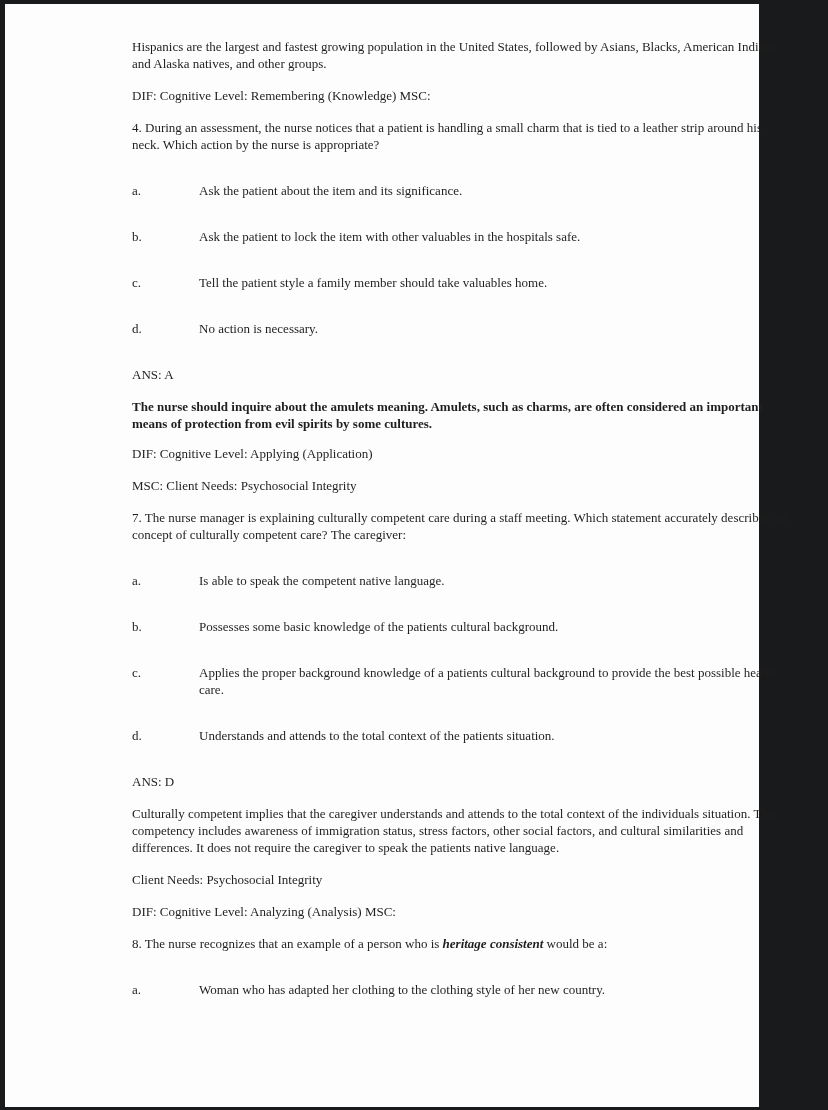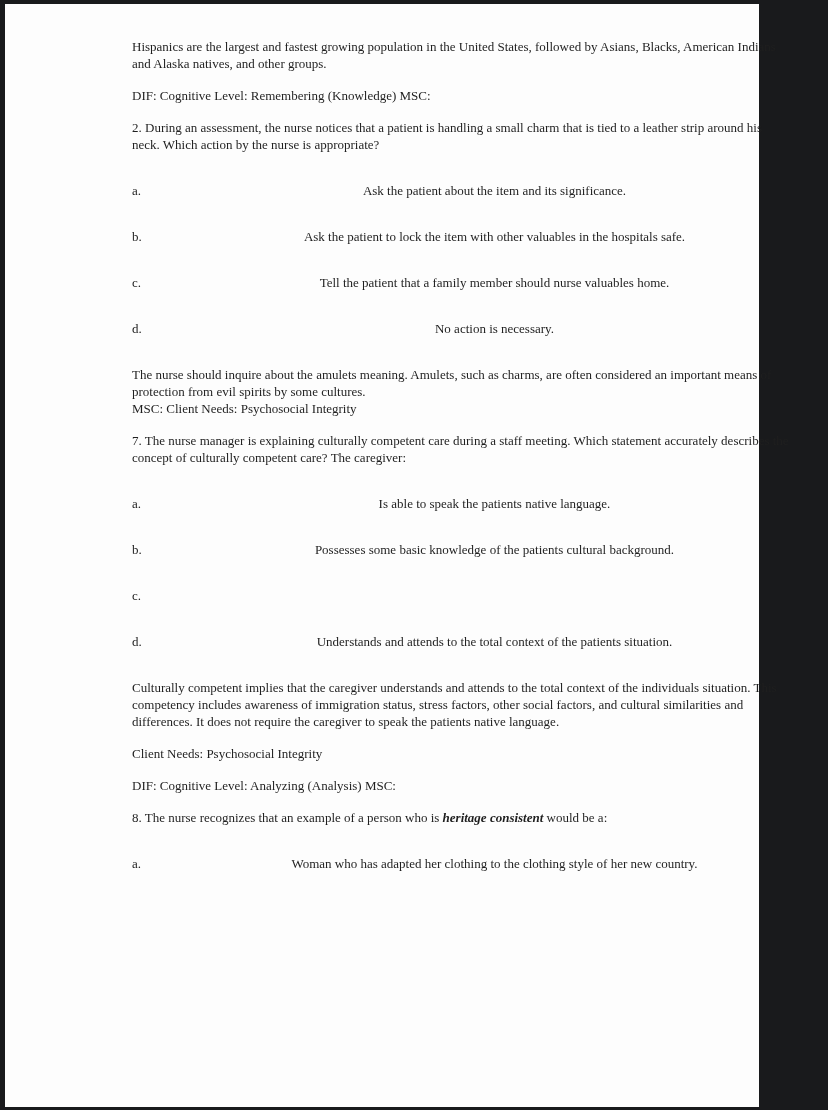--- a/index.html
+++ b/index.html
@@ -27,88 +27,92 @@
     padding: 34px 0 0 81px;
     width: 658px;
     font-size: 13px;
     line-height: 17px;
     color: #1f1f1f;
   }
   .content p {
     margin: 0 0 15px 0;
   }
   .content p.tight {
-    margin-bottom: 0;
+    margin-bottom: 13px;
+    font-weight: bold;
   }
   .option {
     display: flex;
     margin: 29px 0;
   }
   .option .letter {
     flex: none;
     width: 67px;
   }
   .option .otext {
     flex: 1;
-    text-align: center;
   }
   em.italic-phrase {
     font-style: italic;
     font-weight: bold;
   }
 </style>
 </head>
 <body>
 
 <div class="page">
   <div class="content">
 
     <p>Hispanics are the largest and fastest growing population in the United States, followed by Asians, Blacks, American Indians and Alaska natives, and other groups.</p>
     <p>DIF: Cognitive Level: Remembering (Knowledge) MSC:</p>
 
-    <p>2. During an assessment, the nurse notices that a patient is handling a small charm that is tied to a leather strip around his neck. Which action by the nurse is appropriate?</p>
+    <p>4. During an assessment, the nurse notices that a patient is handling a small charm that is tied to a leather strip around his neck. Which action by the nurse is appropriate?</p>
 
     <div class="option">
       <span class="letter">a.</span>
       <span class="otext">Ask the patient about the item and its significance.</span>
     </div>
     <div class="option">
       <span class="letter">b.</span>
       <span class="otext">Ask the patient to lock the item with other valuables in the hospitals safe.</span>
     </div>
     <div class="option">
       <span class="letter">c.</span>
-      <span class="otext">Tell the patient that a family member should nurse valuables home.</span>
+      <span class="otext">Tell the patient style a family member should take valuables home.</span>
     </div>
     <div class="option">
       <span class="letter">d.</span>
       <span class="otext">No action is necessary.</span>
     </div>
 
+    <p>ANS: A</p>
     <p class="tight">The nurse should inquire about the amulets meaning. Amulets, such as charms, are often considered an important means of protection from evil spirits by some cultures.</p>
+    <p>DIF: Cognitive Level: Applying (Application)</p>
     <p>MSC: Client Needs: Psychosocial Integrity</p>
 
     <p>7. The nurse manager is explaining culturally competent care during a staff meeting. Which statement accurately describes the concept of culturally competent care? The caregiver:</p>
 
     <div class="option">
       <span class="letter">a.</span>
-      <span class="otext">Is able to speak the patients native language.</span>
+      <span class="otext">Is able to speak the competent native language.</span>
     </div>
     <div class="option">
       <span class="letter">b.</span>
       <span class="otext">Possesses some basic knowledge of the patients cultural background.</span>
     </div>
     <div class="option">
       <span class="letter">c.</span>
+      <span class="otext">Applies the proper background knowledge of a patients cultural background to provide the best possible health care.</span>
     </div>
     <div class="option">
       <span class="letter">d.</span>
       <span class="otext">Understands and attends to the total context of the patients situation.</span>
     </div>
 
+    <p>ANS: D</p>
     <p>Culturally competent implies that the caregiver understands and attends to the total context of the individuals situation. This competency includes awareness of immigration status, stress factors, other social factors, and cultural similarities and differences. It does not require the caregiver to speak the patients native language.</p>
     <p>Client Needs: Psychosocial Integrity</p>
     <p>DIF: Cognitive Level: Analyzing (Analysis) MSC:</p>
 
     <p><span>8. The nurse recognizes that an example of a person who is </span><em class="italic-phrase">heritage consistent</em><span> would be a:</span></p>
 
     <div class="option">
       <span class="letter">a.</span>
       <span class="otext">Woman who has adapted her clothing to the clothing style of her new country.</span>
     </div>

